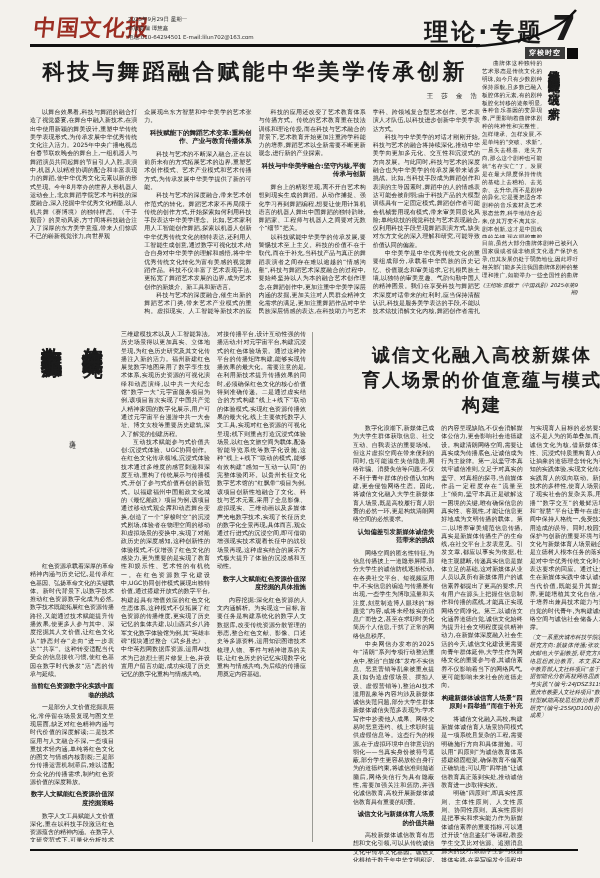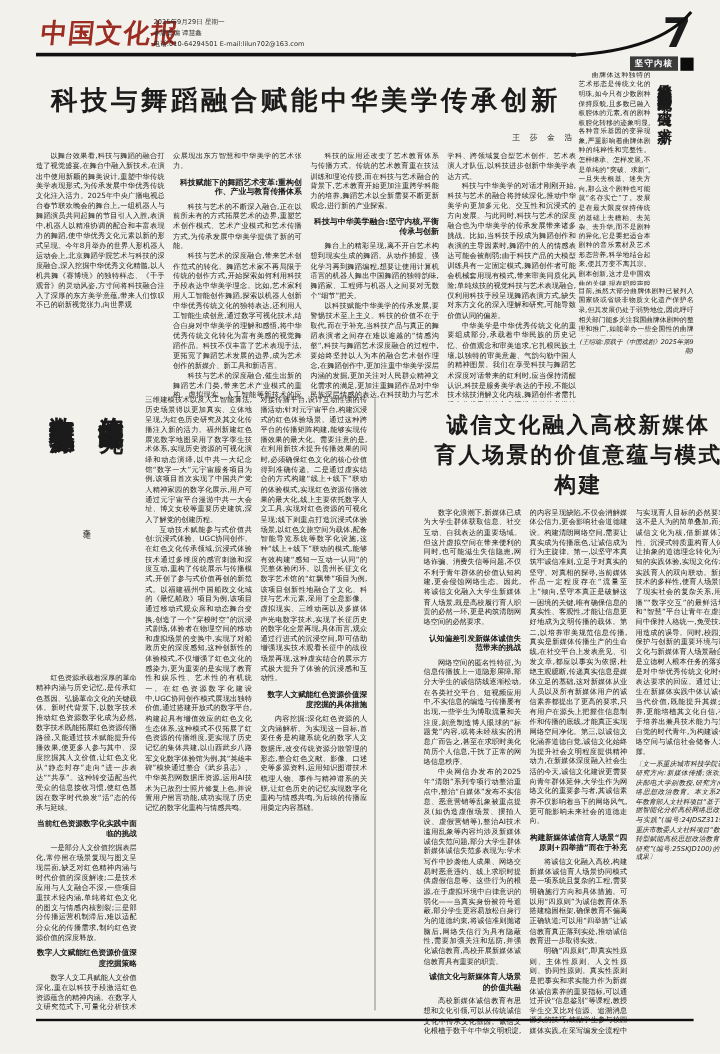--- a/index.html
+++ b/index.html
@@ -14,21 +14,21 @@
   .swoosh{position:absolute;left:476px;top:6px;}
   .vp-tag{position:absolute;right:22px;top:47px;display:flex;align-items:center;gap:2px;}
   .vp-tag-label{background:#3b3b3b;color:#fff;font-size:7px;font-weight:bold;padding:1px 4px;letter-spacing:1px;}
   .vp-tag-square{width:11px;height:11px;background:#0c0c0c;}
   
   p.body{font-size:6px;line-height:8.3px;text-align:justify;text-indent:2em;margin:0;}
   .subhead{font-size:6.6px;font-weight:bold;text-align:right;line-height:8.6px;margin:4px 0;}
   .subhead-left{font-size:6.4px;font-weight:bold;text-align:right;line-height:8.6px;margin:4px 0;}
   
   .main-article{position:absolute;left:30px;top:57px;width:450px;}
-  .main-title{font-size:22px;font-weight:bold;text-align:center;letter-spacing:3px;margin:12px;}
+  .main-title{font-size:22px;font-weight:bold;text-align:center;letter-spacing:3px;margin:0;}
   .byline{font-size:6.5px;text-align:right;margin-top:5px;letter-spacing:3px;}
   .main-cols{display:flex;gap:7px;margin-top:7px;height:208px;overflow:hidden;}
   .main-cols .col{flex:1;overflow:hidden;}
   
   .sidebar{position:absolute;left:482px;top:60px;width:96px;height:242px;}
   .vp-row{display:flex;height:178px;overflow:hidden;}
   .vp-body{width:60px;font-family:"DejaVu Serif",serif;font-size:5.6px;line-height:7.9px;text-align:justify;text-indent:2em;overflow:hidden;}
   .vp-headline{writing-mode:vertical-rl;font-size:12px;font-weight:bold;letter-spacing:1px;line-height:17px;margin-left:3px;height:100%;}
   .vp-body2{font-family:"DejaVu Serif",serif;font-size:5.6px;line-height:7.9px;text-align:justify;overflow:hidden;height:40px;margin-top:2px;}
   .vp-attr{font-size:5.3px;text-align:right;margin-top:2px;font-style:italic;}
@@ -57,28 +57,29 @@
 
 <div class="page">
 
   <div class="logo">中国文化报</div>
   <div class="mast-info">
     <div>2025年9月29日 星期一</div>
     <div>本版责编 谭慧鑫</div>
     <div>电话:010-64294501  E-mail:lilun702@163.com</div>
   </div>
   <div class="page-head">
+    <span class="section-title">理论·专题</span>
     <span class="page-no">7</span>
   </div>
   <div class="mast-rule"></div>
   <svg class="swoosh" width="104" height="44" viewBox="0 0 104 44">
     <path d="M0,40 C38,38 78,30 100,4" stroke="#111" stroke-width="2.5" fill="none"></path>
   </svg>
   <div class="vp-tag">
-    <span class="vp-tag-label">坚守内核</span>
+    <span class="vp-tag-label">穿梭时空</span>
     <span class="vp-tag-square"></span>
   </div>
 
   <div class="main-article">
     <h1 class="main-title">科技与舞蹈融合赋能中华美学传承创新</h1>
     <div class="byline">王 莎  金 浩</div>
     <div class="main-cols">
       <div class="col">
         <p class="body">以舞台效果看,科技与舞蹈的融合打造了视觉盛宴,在舞台中融入新技术,在演出中使用新颖的舞美设计,重塑中华传统美学表现形式,为传承发展中华优秀传统文化注入活力。2025年中央广播电视总台春节联欢晚会的舞台上,一组机器人与舞蹈演员共同起舞的节目引人入胜,表演中,机器人以精准协调的配合和丰富表现力的舞蹈,使中华优秀文化元素以新的形式呈现。今年8月举办的世界人形机器人运动会上,北京舞蹈学院艺术与科技的深度融合,深入挖掘中华优秀文化精髓,以人机共舞《赛博境》的独特样态、《千手观音》的灵动风姿,方寸间将科技融合注入了深厚的东方美学意蕴,带来人们惊叹不已的崭新视觉张力,向世界观</p>
       </div>

